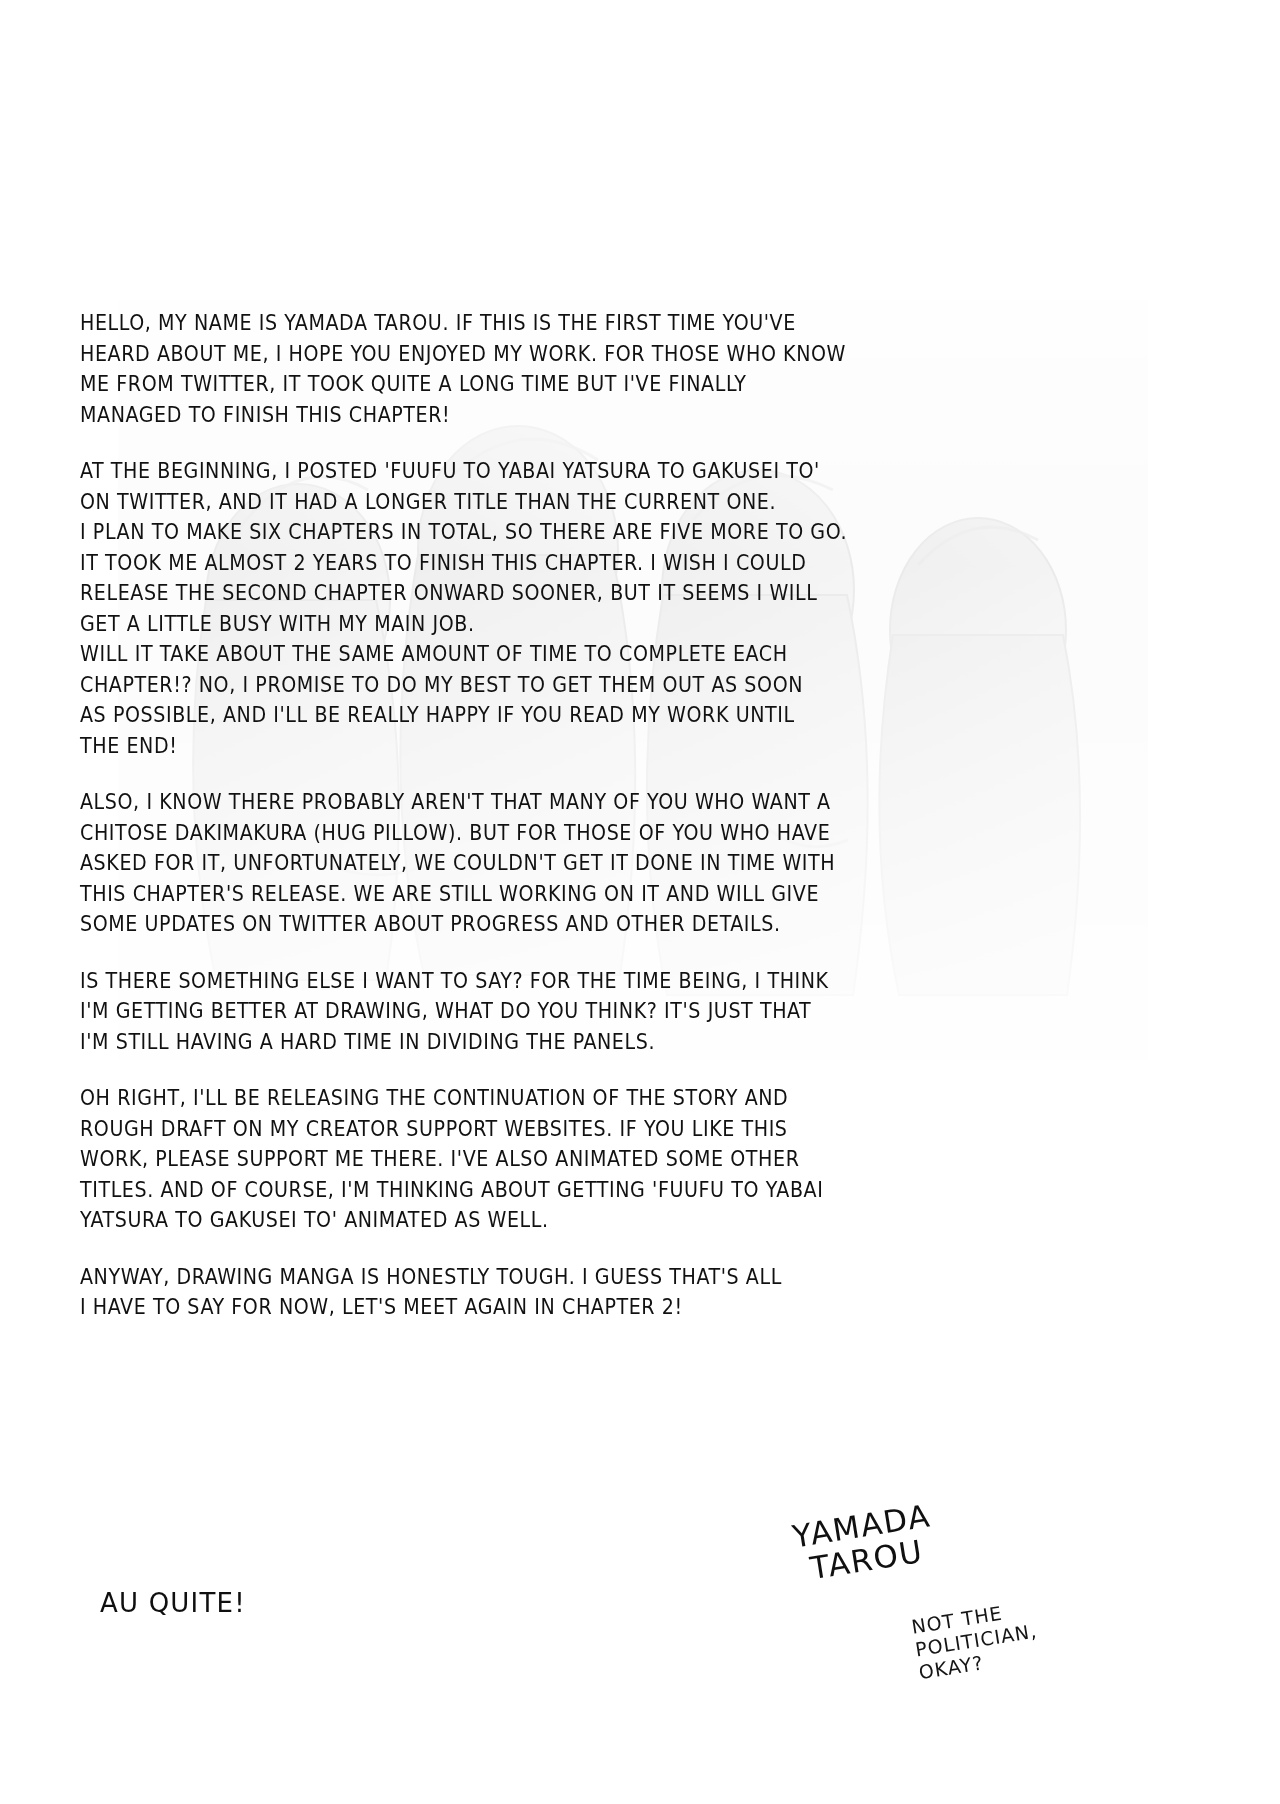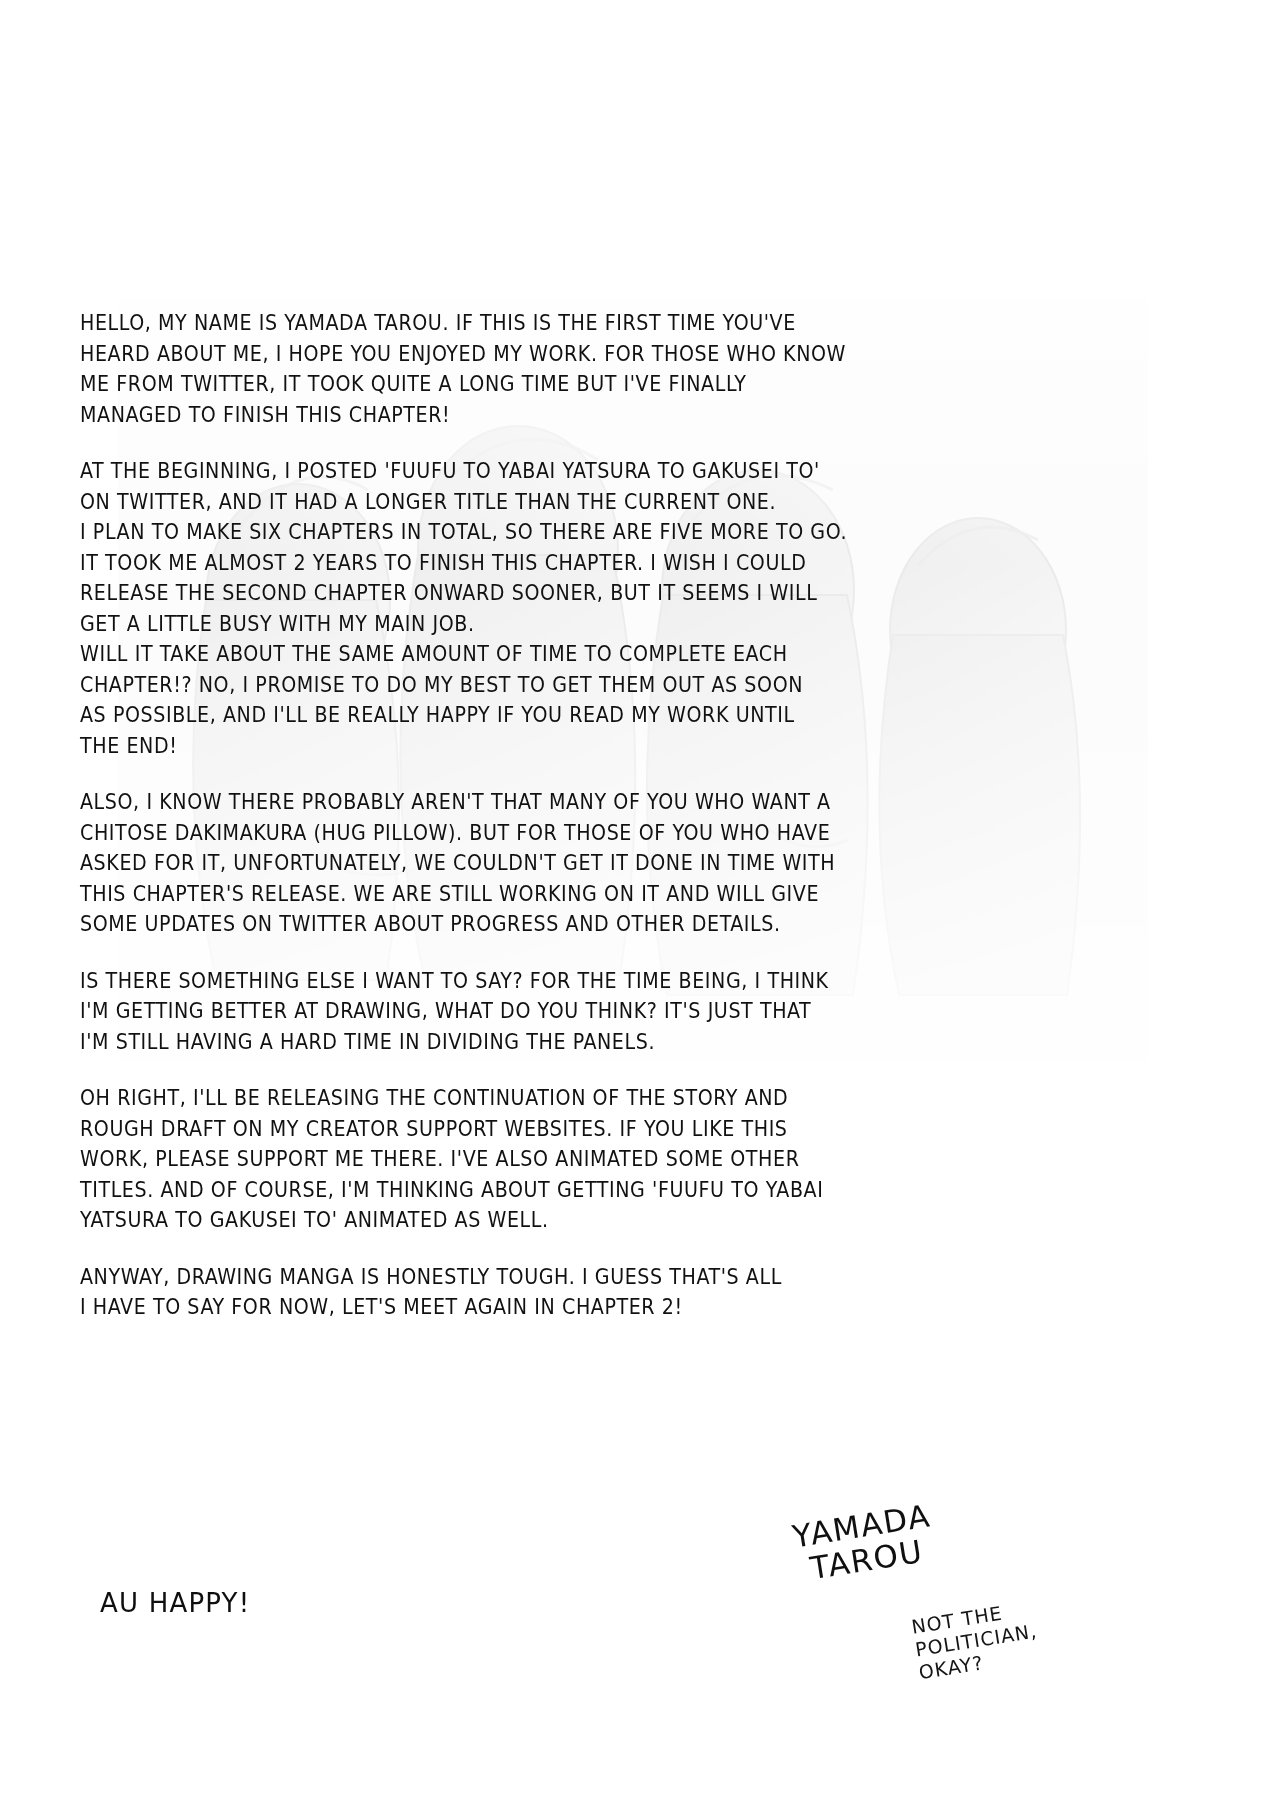--- a/index.html
+++ b/index.html
@@ -184,21 +184,21 @@
 I'M STILL HAVING A HARD TIME IN DIVIDING THE PANELS.</p>
     <p class="para">OH RIGHT, I'LL BE RELEASING THE CONTINUATION OF THE STORY AND
 ROUGH DRAFT ON MY CREATOR SUPPORT WEBSITES. IF YOU LIKE THIS
 WORK, PLEASE SUPPORT ME THERE. I'VE ALSO ANIMATED SOME OTHER
 TITLES. AND OF COURSE, I'M THINKING ABOUT GETTING 'FUUFU TO YABAI
 YATSURA TO GAKUSEI TO' ANIMATED AS WELL.</p>
     <p class="para">ANYWAY, DRAWING MANGA IS HONESTLY TOUGH. I GUESS THAT'S ALL
 I HAVE TO SAY FOR NOW, LET'S MEET AGAIN IN CHAPTER 2!</p>
   </div>
 
-  <div class="signoff">AU HAPPY!</div>
+  <div class="signoff">AU QUITE!</div>
 
   <div class="signature">
     <div class="sig-name">YAMADA
 TAROU</div>
     <div class="sig-note">NOT THE
 POLITICIAN,
 OKAY?</div>
   </div>
 
 </div>

